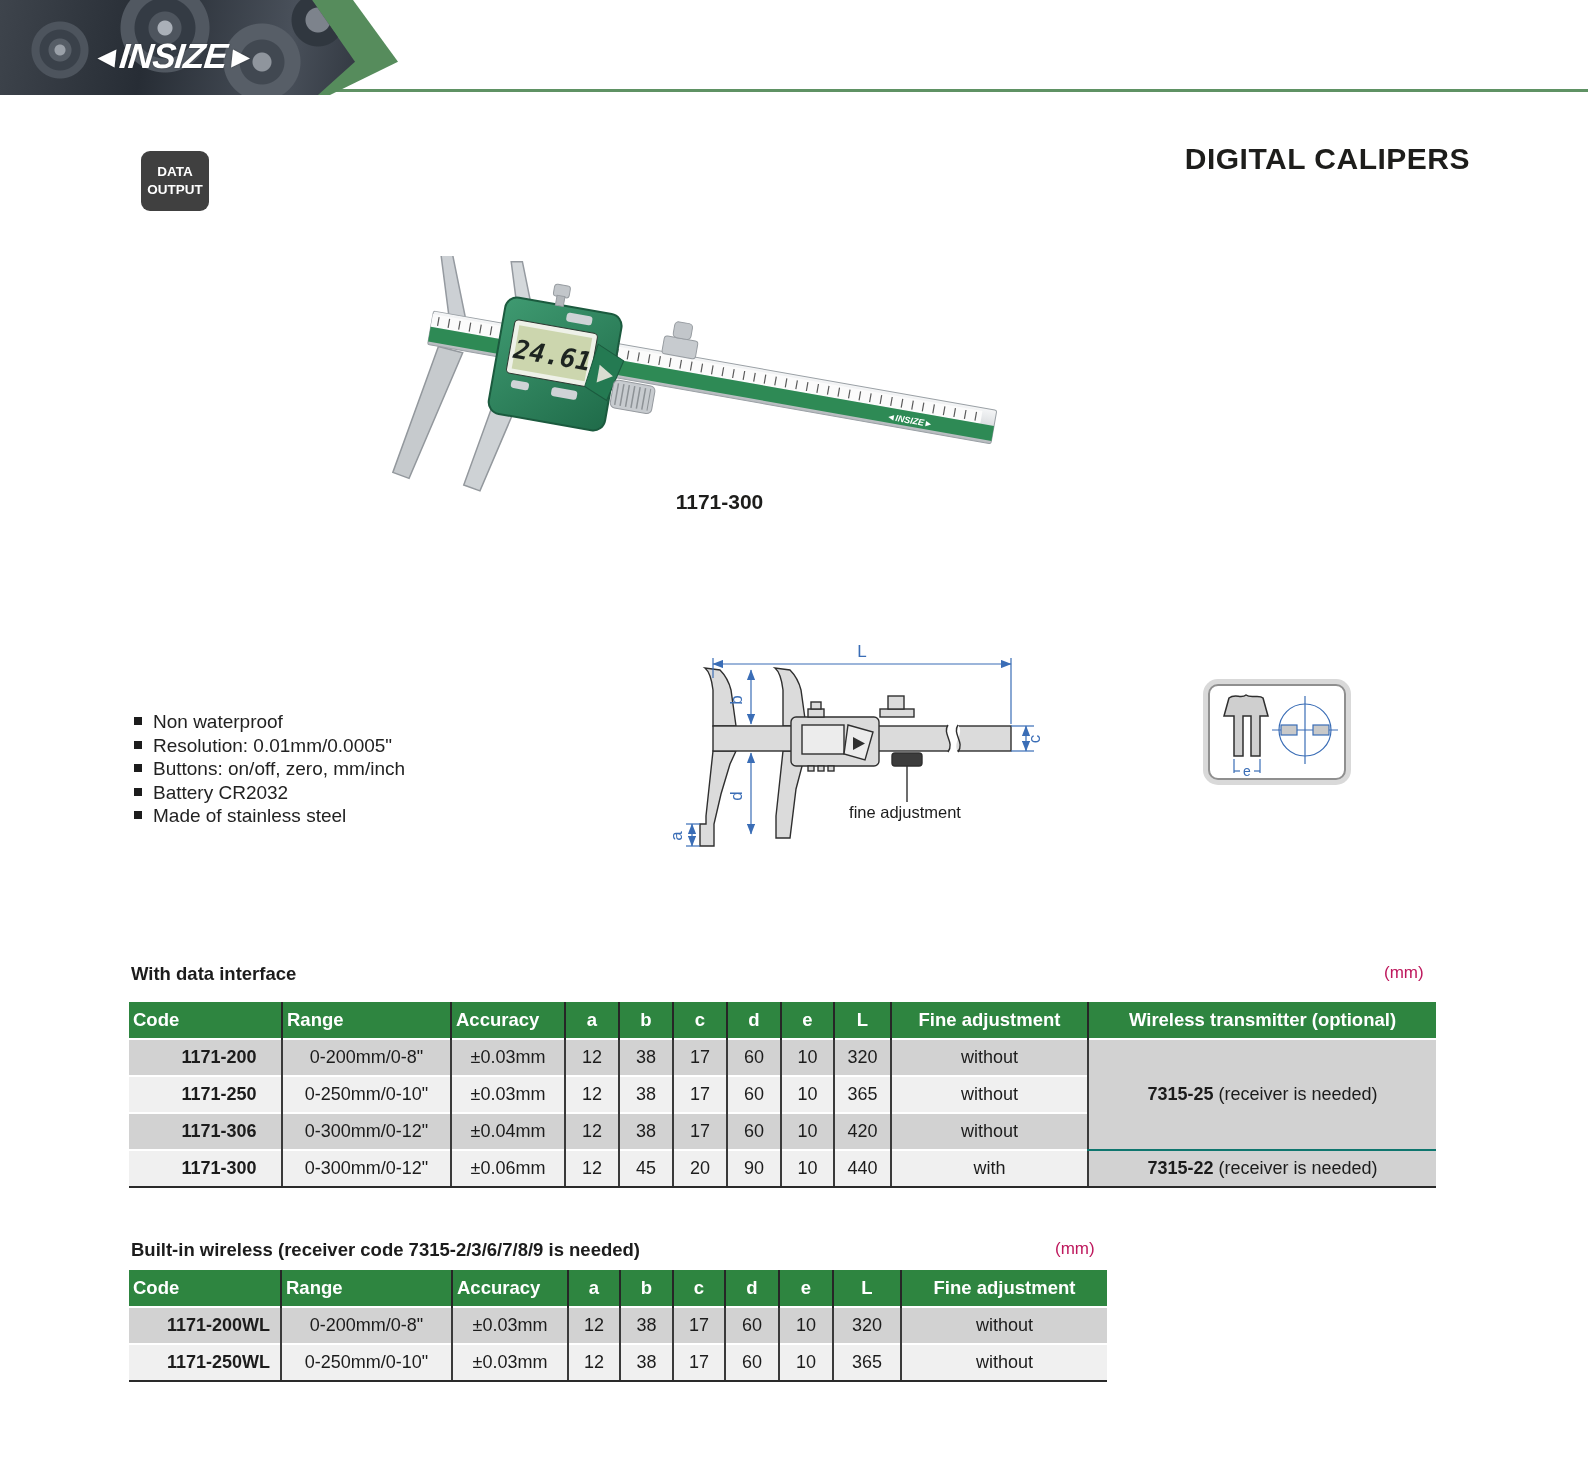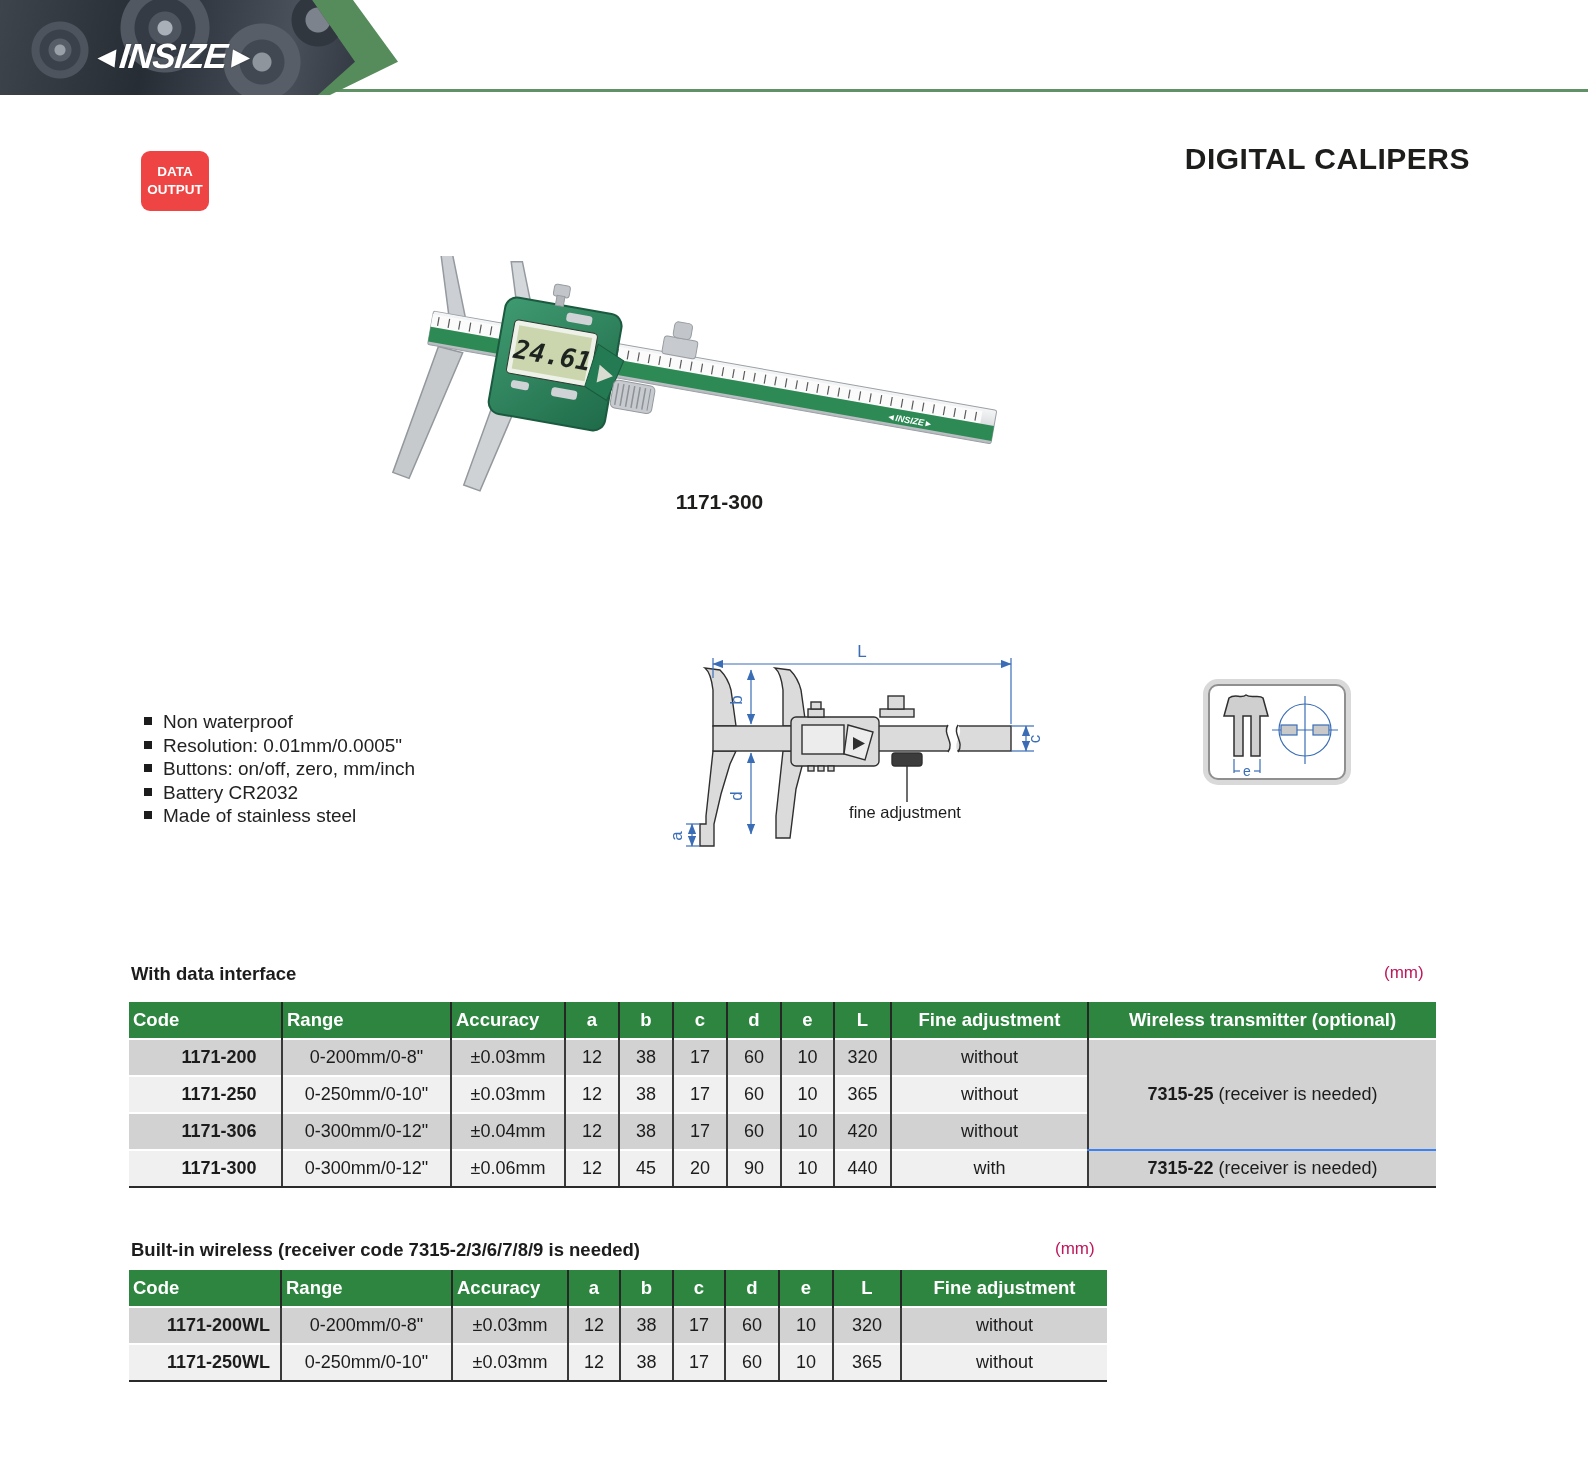--- a/index.html
+++ b/index.html
@@ -28,34 +28,34 @@
   .brand-logo {
     position:absolute; left:92px; top:36px; color:#ffffff;
     font-size:35px; font-weight:bold; font-style:italic; letter-spacing:-1px;
     white-space:nowrap; transform:skewX(-6deg);
     text-shadow:0 0 2px rgba(0,0,0,.35);
   }
   .brand-logo .arr { font-style:normal; font-size:30px; vertical-align:1px; letter-spacing:-2px; }
   
   .data-badge {
     position:absolute; left:141px; top:151px; width:68px; height:60px;
-    background:#ef4444; border-radius:9px; color:#fff;
+    background:#404040; border-radius:9px; color:#fff;
     display:flex; flex-direction:column; align-items:center; justify-content:center;
     font-size:13.5px; font-weight:bold; line-height:1.3; text-align:right;
   }
   .page-title {
     position:absolute; right:118px; top:142px;
     font-size:30px; font-weight:bold; letter-spacing:.5px; color:#1d1d1b;
   }
   
   .product-svg { position:absolute; left:352px; top:256px; width:700px; height:242px; }
   .model-label { position:absolute; left:612px; top:490px; width:215px; text-align:center;
     font-size:21px; font-weight:bold; color:#1d1d1b; }
   
-  .features { position:absolute; left:144px; top:710px; width:352px; list-style:none; }
+  .features { position:absolute; left:134px; top:710px; width:352px; list-style:none; }
   .features li { display:flex; gap:11px; font-size:19px; line-height:23.5px; color:#222; margin-bottom:0; }
   .features .sq { flex:0 0 8px; width:8px; height:8px; background:#1c1c1c; margin-top:7px; }
   
   .tech-svg { position:absolute; left:658px; top:626px; width:424px; height:226px; }
   .endview-box {
     position:absolute; left:1208px; top:684px; width:138px; height:96px;
     background:#ffffff; border:2px solid #8f8f8f; border-radius:10px;
     box-shadow:0 0 0 5px #d9d9d9; 
   }
   .endview-box svg { position:absolute; left:0; top:0; width:134px; height:92px; }
@@ -71,21 +71,21 @@
   table.spec th:first-child { border-left:none; }
   table.spec td {
     font-size:18px; text-align:center; height:37px; color:#1c1c1c;
     border-left:2px solid #3a3a3a; border-top:2px solid #ffffff; padding:0 4px;
   }
   table.spec td:first-child { border-left:none; font-weight:bold;padding-left:32px; }
   table.spec tr.odd  td { background:#d2d2d2; }
   table.spec tr.even td { background:#f0f0f0; }
   table.spec tr:last-child td { border-bottom:2px solid #2a2a2a; }
   td.wl { background:#d2d2d2 !important; font-weight:normal !important; }
-  td.wl-top { border-bottom:2px solid #3b82f6; }
+  td.wl-top { border-bottom:2px solid #0f766e; }
   td.wl b { font-weight:bold; }
   #table1 { left:129px; top:1002px; width:1307px; }
   #table2 { left:129px; top:1270px; width:978px; }
 </style>
 </head>
 <body>
 
 <div class="banner">
   <div class="banner-line"></div>
   <div class="banner-chevron"></div>

